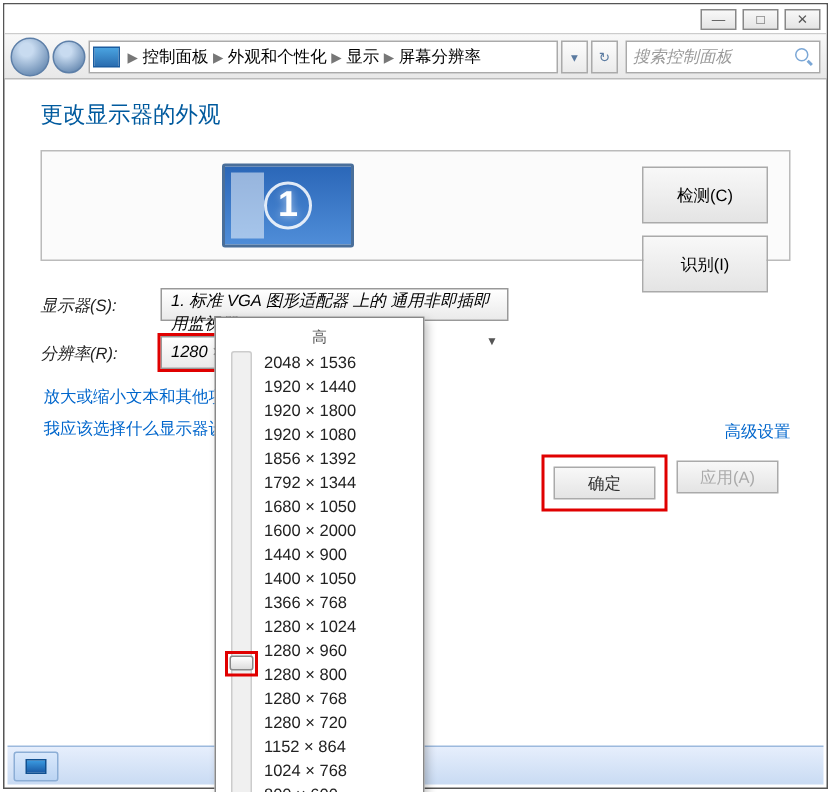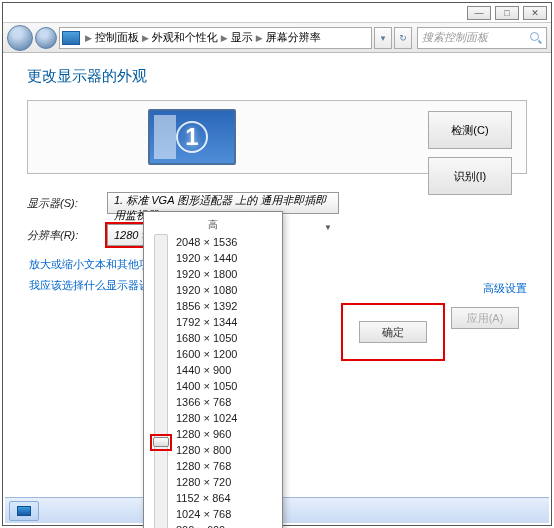--- a/index.html
+++ b/index.html
@@ -33,21 +33,21 @@
     .dropdown.d1 { width: 232px; flex-direction: column; }
     .dropdown.d2 { width: 80px; }
     .dd-arrow { margin-left: auto; font-size: 8px; color: #555; }
     .highlight-res { position:absolute; border: 2px solid #e00000; inset:-3px -3px -3px -3px; pointer-events:none; }
     .adv-link { text-align: right; margin: 8px 24px 0 0; }
     .link { color: #0066cc; font-size: 11px; }
     .link.block { display: block; margin-bottom: 6px; }
     .bottom-btns { position: absolute; right: 32px; top: 304px; display: flex; gap: 10px; }
     .btn { width: 68px; height: 22px; border: 1px solid #aaa; background: linear-gradient(#f8f8f8,#e4e4e4); font-size: 11px; color:#333; }
     .btn.disabled { color: #aaa; }
-    .ok-highlight { border: 2px solid #e00000; padding: 16px; margin:-4px; }
+    .ok-highlight { border: 2px solid #e00000; padding: 6px; margin:-4px; }
     .dropdown-popup { position: absolute; left: 140px; top: 208px; width: 140px; background: #fff; border: 1px solid #888; box-shadow: 2px 2px 6px rgba(0,0,0,0.25); padding: 6px 4px; z-index: 100; }
     .popup-label { font-size: 10px; color: #555; text-align: center; }
     .popup-body { display: flex; padding: 2px 6px; }
     .slider-track { width: 14px; background: #f0f0f0; border: 1px solid #ccc; margin-right: 6px; border-radius: 2px; position: relative; }
     .slider-handle { position: absolute; width: 16px; height: 10px; left: -2px; background: linear-gradient(#fff,#ddd); border: 1px solid #888; border-radius: 2px; top: 67%; }
     .handle-highlight { position:absolute; border:2px solid #e00000; left:-5px; top:calc(67% - 3px); width:22px; height:17px; pointer-events:none; }
     .res-list { list-style: none; font-size: 11px; line-height: 16px; color: #222; }
     .res-list li { white-space: nowrap; padding: 0 2px; }
     .res-list li.sel { font-weight: normal; }
     .taskbar { position: absolute; bottom: 2px; left: 2px; right: 2px; height: 26px; background: linear-gradient(#e6eefc,#c9dbf3); border-top: 1px solid #9cb9dd; display:flex; align-items:center; padding:0 4px; gap:4px;}
@@ -142,21 +142,21 @@
         <div class="handle-highlight"></div>
       </div>
       <ul class="res-list" id="res-list">
           <li>2048 × 1536</li>
           <li>1920 × 1440</li>
           <li>1920 × 1800</li>
           <li>1920 × 1080</li>
           <li>1856 × 1392</li>
           <li>1792 × 1344</li>
           <li>1680 × 1050</li>
-          <li>1600 × 1200</li>
+          <li>1600 × 2000</li>
           <li>1440 × 900</li>
           <li>1400 × 1050</li>
           <li>1366 × 768</li>
           <li>1280 × 1024</li>
           <li>1280 × 960</li>
           <li>1280 × 800</li>
           <li class="sel">1280 × 768</li>
           <li>1280 × 720</li>
           <li>1152 × 864</li>
           <li>1024 × 768</li>

